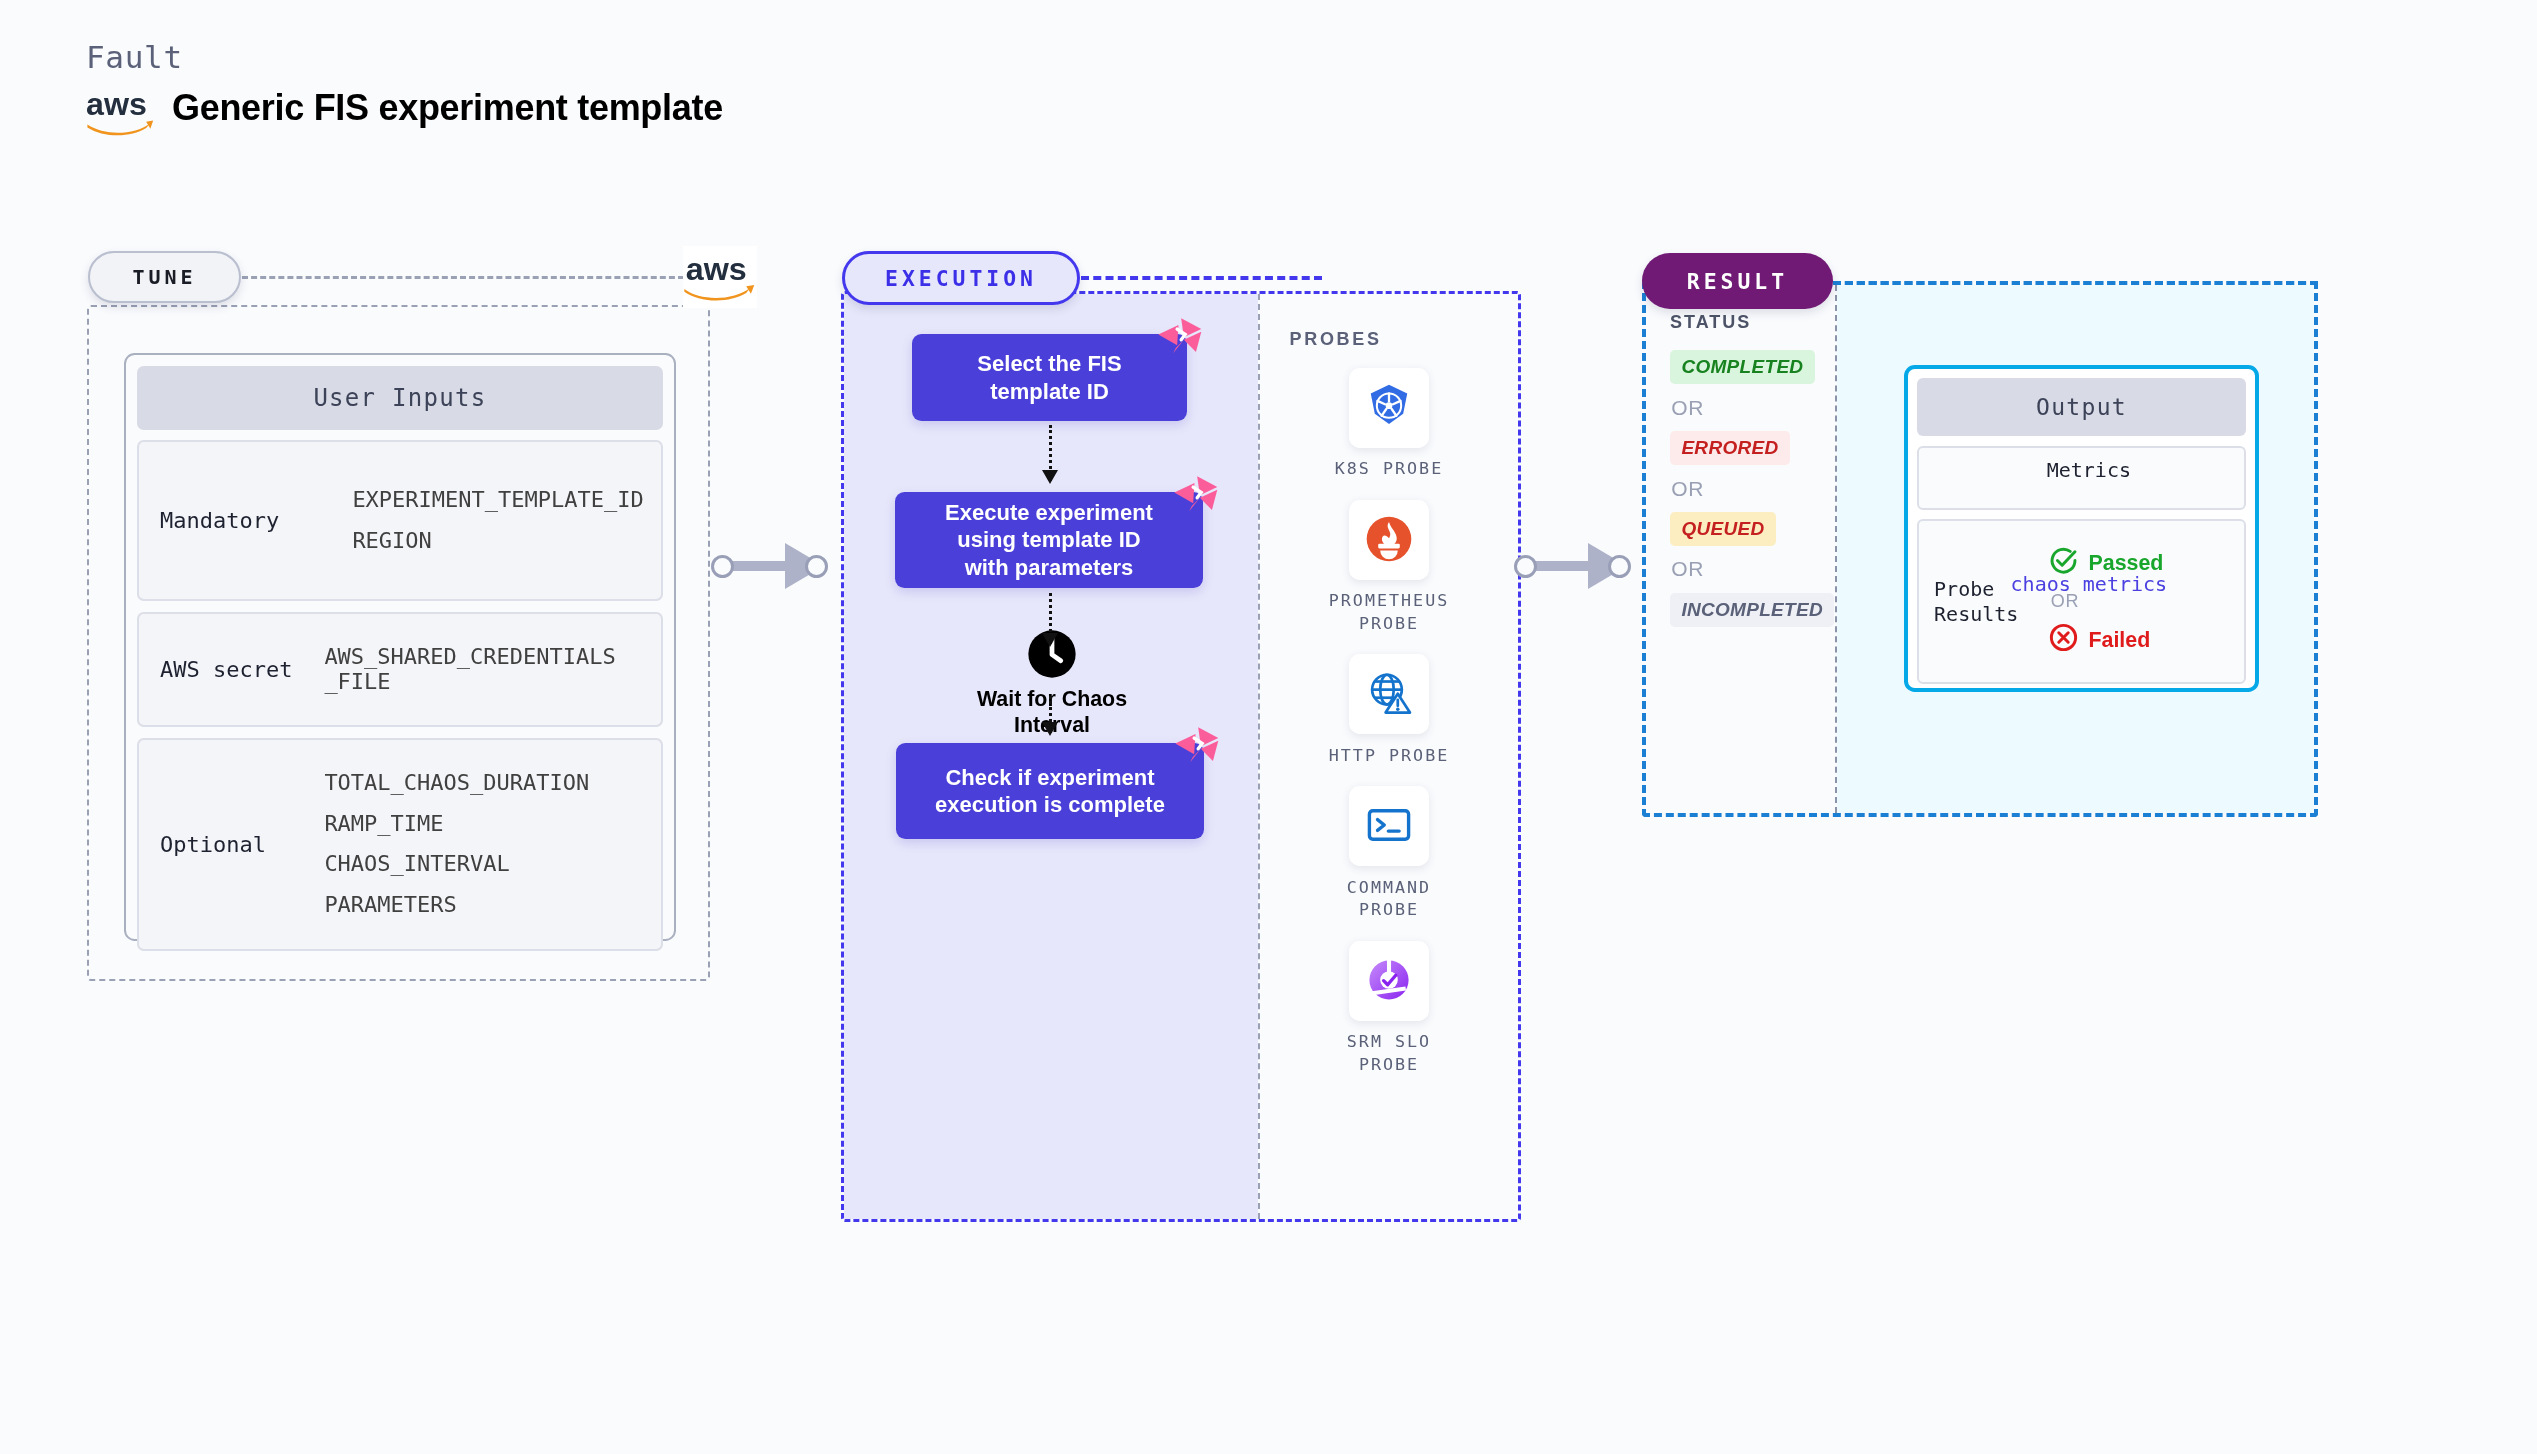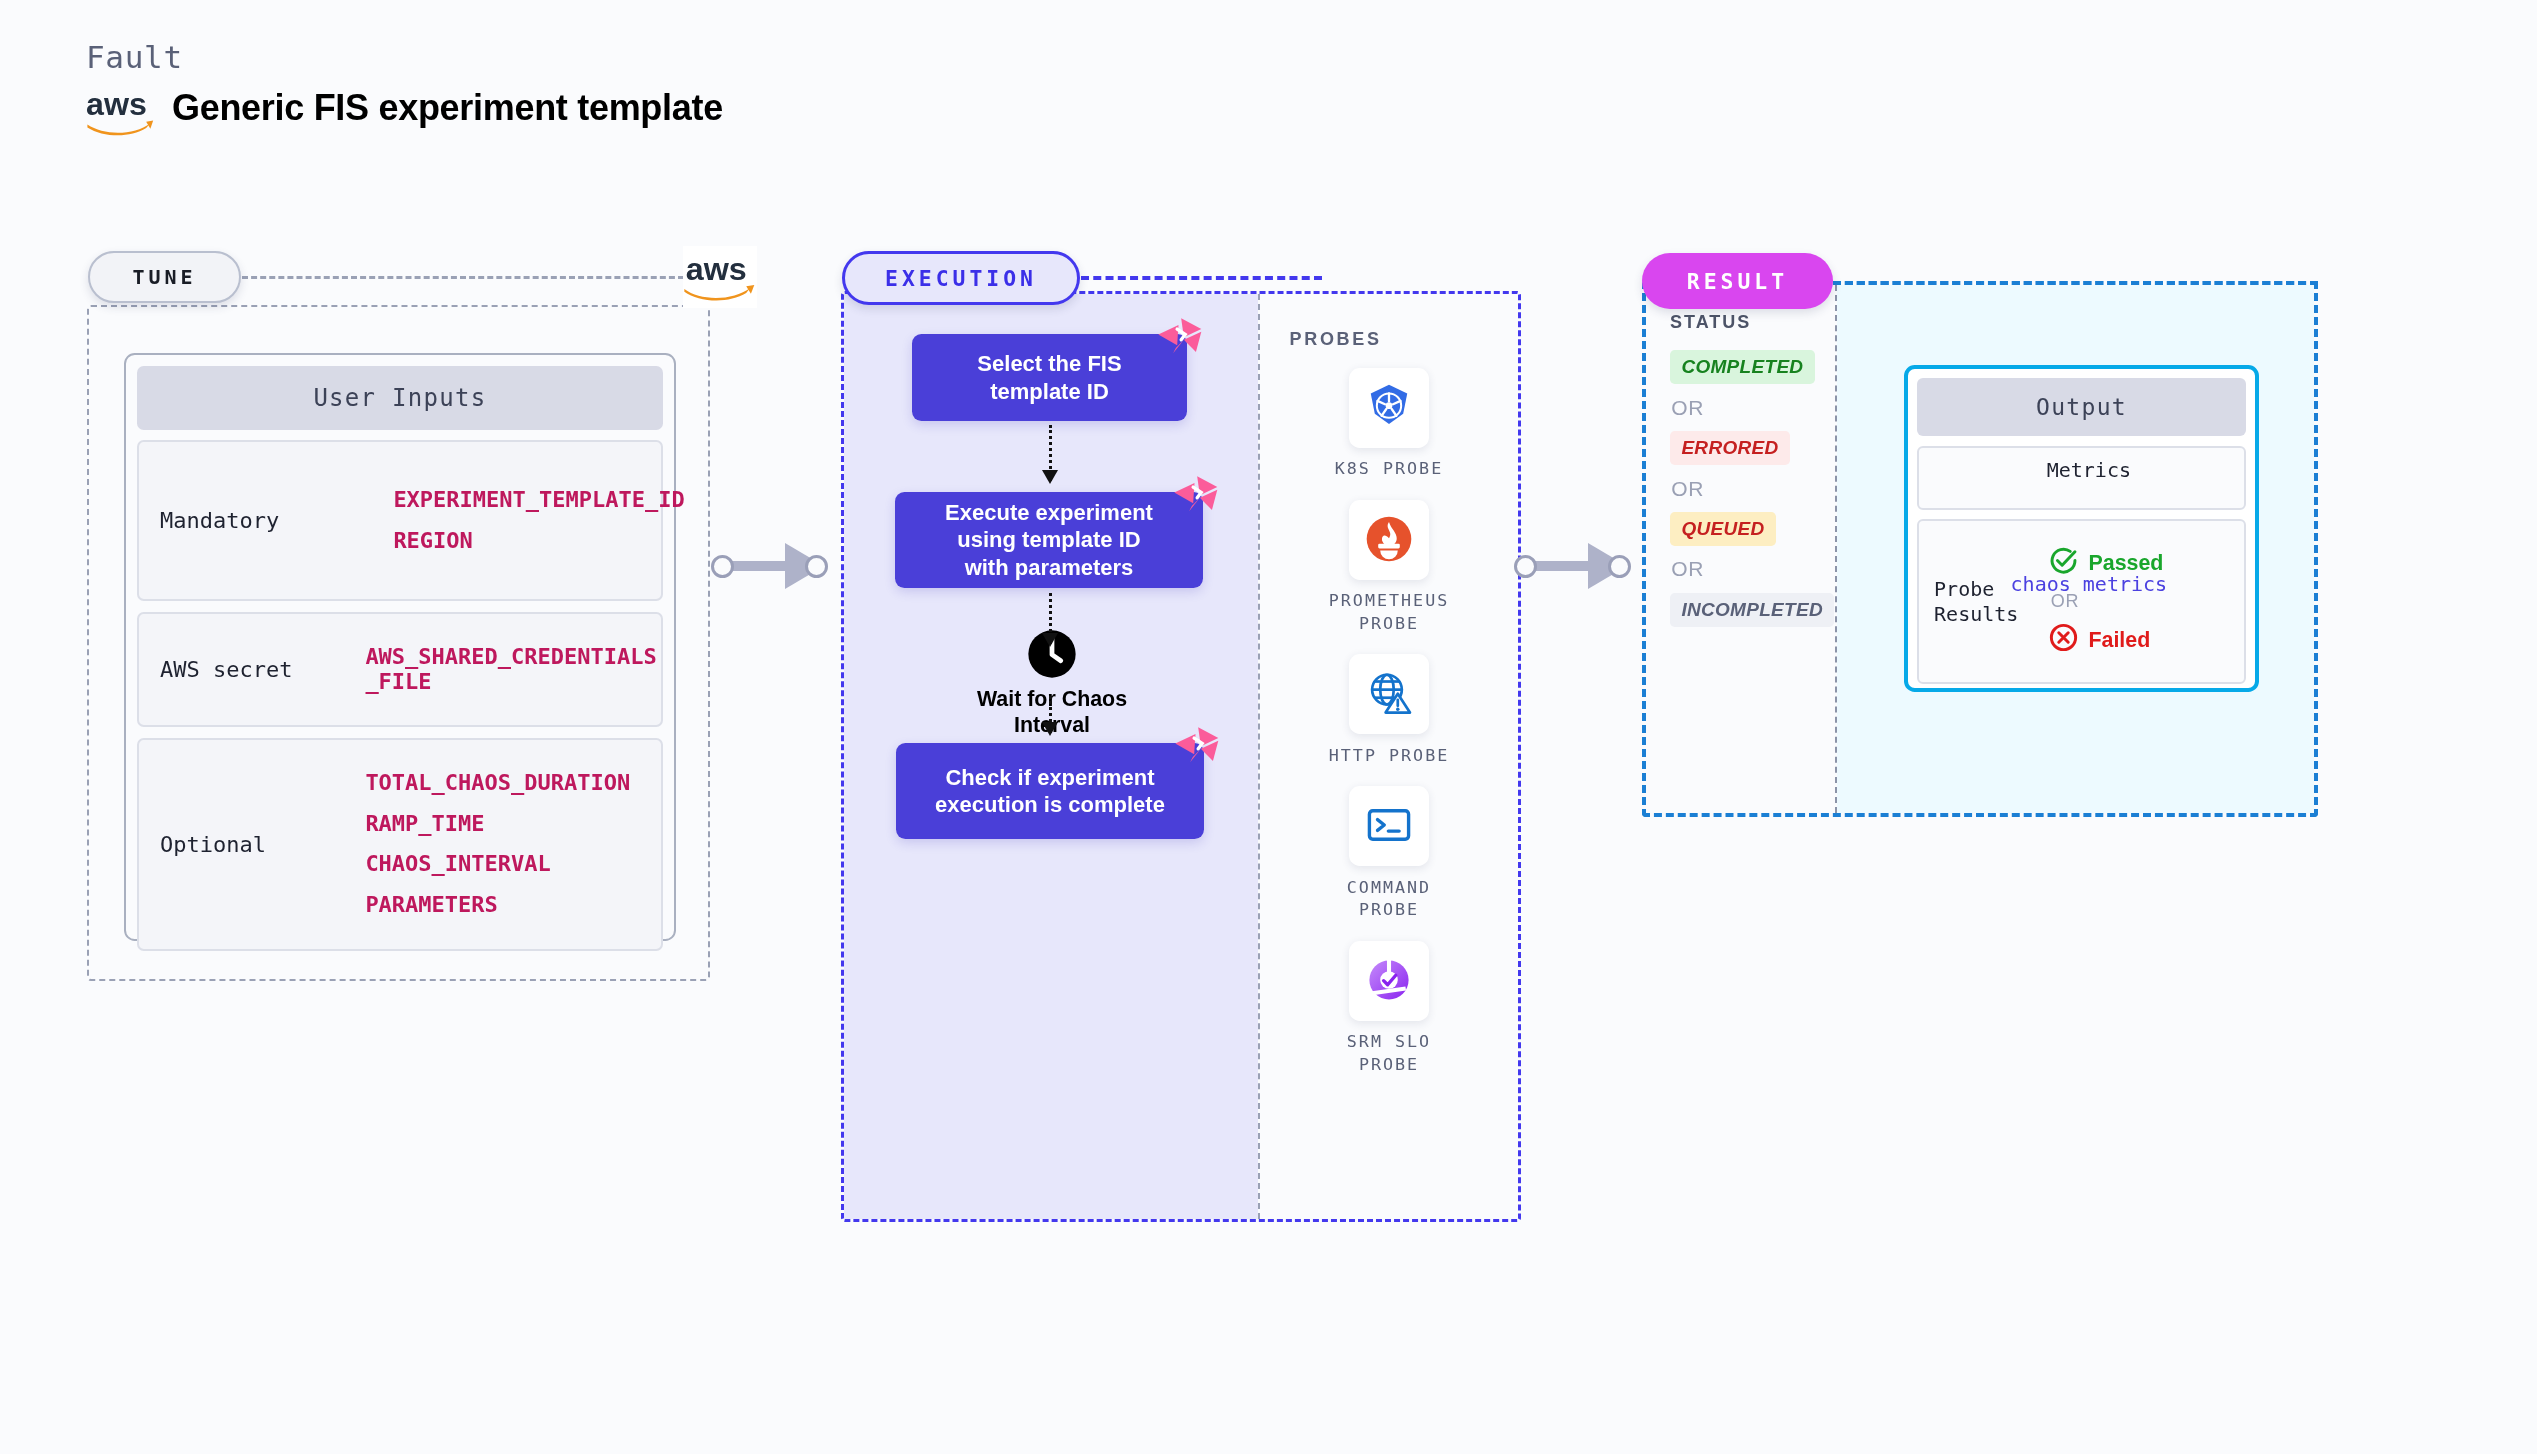--- a/index.html
+++ b/index.html
@@ -110,26 +110,25 @@
     font-family: "DejaVu Sans Mono", monospace;
     font-size: 22px;
     color: #1e2230;
     padding-left: 14.7px;
     letter-spacing: 0px;
   }
   .input-vars { display: flex; flex-direction: column; gap: 16px; }
   .input-var {
     font-family: "DejaVu Sans Mono", monospace;
     font-size: 22px;
-    font-weight: bold;
-    color: #be185d;
+    font-weight: normal;
+    color: #404040;
     letter-spacing: 0px;
     line-height: 1.12;
     white-space: pre-line;
-    margin-left: 41px;
   }
   #grp-mandatory { height: 161px; gap: 28px; }
   #grp-secret    { height: 115px; }
   #grp-optional  { height: 213px; margin-bottom: 0; }
 
   
   .connector { position: absolute; height: 60px; z-index: 12; }
   .conn-line {
     position: absolute; left: 12px; top: 25.4px;
     height: 9.4px; background: #aeb2c9;
@@ -309,21 +308,21 @@
     padding: 27px 0 0 24px;
   }
   #result-body {
     flex: 1;
     background: #edfaff;
     position: relative;
   }
   #result-pill {
     left: 1642px; top: 253px;
     width: 191px; height: 56px;
-    background: #d946ef;
+    background: #701a75;
     color: #fff;
     font-size: 21.4px;
     border: none;
   }
   #result-dash-top {
     position: absolute;
     left: 1833px; top: 281px;
     width: 485px; height: 0;
     border-top: 4px dashed #1b7fd4;
     z-index: 19;

